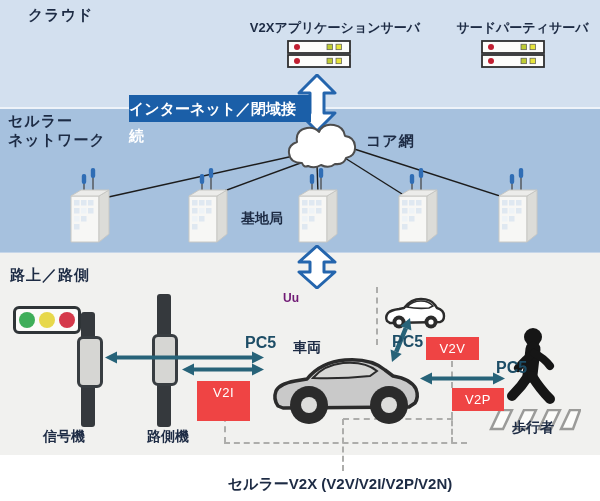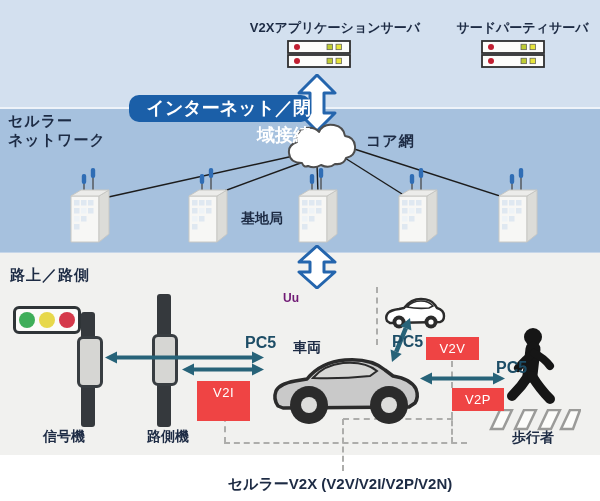--- a/index.html
+++ b/index.html
@@ -11,21 +11,21 @@
   .sec-cell{left:0;top:107px;width:600px;height:143px;background:#a6c1de;
             border-top:2px solid #eef3f9;border-bottom:3px solid #c6d6e9;z-index:0;}
   .sec-road{left:0;top:253px;width:600px;height:202px;background:#f1f1ef;z-index:0;}
   
   .lbl{position:absolute;font-weight:bold;color:#1d2b44;white-space:nowrap;z-index:5;}
   .lbl-sec{font-size:15px;letter-spacing:1px;}
   .lbl-sm{font-size:13px;}
   .lbl-md{font-size:14px;}
   .center{text-align:center;}
   .box-blue{position:absolute;background:#1b5fa8;color:#fff;font-weight:bold;
-            text-align:right;font-size:18px;z-index:5;border-radius:10px;}
+            text-align:left;font-size:15px;z-index:5;}
   .box-teal{position:absolute;background:#ef4444;color:#fff;font-weight:normal;
             text-align:center;font-size:13px;z-index:5;letter-spacing:0.5px;}
   .pc5{position:absolute;font-weight:bold;color:#1d4d66;font-size:16px;z-index:5;white-space:nowrap;margin-left:35px;}
   .uu{position:absolute;font-weight:bold;color:#701a75;font-size:12px;z-index:5;margin-top:35px;}
   
   .dash-v{position:absolute;width:0;border-left:2px dashed #adadab;z-index:1;}
   .dash-h{position:absolute;height:0;border-top:2px dashed #adadab;z-index:1;}
   
   .pole{position:absolute;width:14px;background:#35393d;border-radius:3px;z-index:3;}
   .arm{position:absolute;background:#35393d;z-index:3;}
@@ -42,20 +42,21 @@
 </style>
 </head>
 <body>
 
 <div id="stage">
 
   <div class="abs sec-cloud"></div>
   <div class="abs sec-cell"></div>
   <div class="abs sec-road"></div>
 
+  <div class="lbl lbl-sec" style="left:28px;top:6px;">クラウド</div>
   <div class="lbl lbl-sec" style="left:8px;top:111px;line-height:19px;">
     <span style="display:block;">セルラー</span>
     <span style="display:block;">ネットワーク</span>
   </div>
   <div class="lbl lbl-sec" style="left:10px;top:266px;">路上／路側</div>
 
   <div class="lbl lbl-sm center" style="left:230px;top:19px;width:210px;">V2Xアプリケーションサーバ</div>
   <svg class="svg-icon" style="left:287px;top:40px;" width="64" height="28" viewBox="0 0 64 28">
     <rect x="1" y="1" width="62" height="12" fill="#fdfdfb" stroke="#2f2f2f" stroke-width="1.8"></rect>
     <rect x="1" y="15" width="62" height="12" fill="#fdfdfb" stroke="#2f2f2f" stroke-width="1.8"></rect>
@@ -285,17 +286,17 @@
     </g>
   </svg>
   <svg class="svg-icon" style="left:499px;top:327px;z-index:4;" width="60" height="88" viewBox="0 0 60 88">
     <circle cx="34" cy="10" r="9" fill="#161616"></circle>
     <path d="M34 22 L31 48" stroke="#161616" stroke-width="15" stroke-linecap="round" fill="none"></path>
     <path d="M35 26 Q26 32 19 41" stroke="#161616" stroke-width="8" stroke-linecap="round" fill="none"></path>
     <path d="M35 26 Q45 31 51 39" stroke="#161616" stroke-width="8" stroke-linecap="round" fill="none"></path>
     <path d="M30 48 Q23 59 13 69" stroke="#161616" stroke-width="10" stroke-linecap="round" fill="none"></path>
     <path d="M33 49 Q41 62 51 72" stroke="#161616" stroke-width="10" stroke-linecap="round" fill="none"></path>
   </svg>
-  <div class="lbl lbl-md center" style="left:503px;top:429px;width:60px;">歩行者</div>
+  <div class="lbl lbl-md center" style="left:503px;top:419px;width:60px;">歩行者</div>
 
   <div class="lbl lbl-sec center" style="left:155px;top:475px;width:370px;letter-spacing:0;">セルラーV2X (V2V/V2I/V2P/V2N)</div>
 
 </div>
 
 </body></html>

